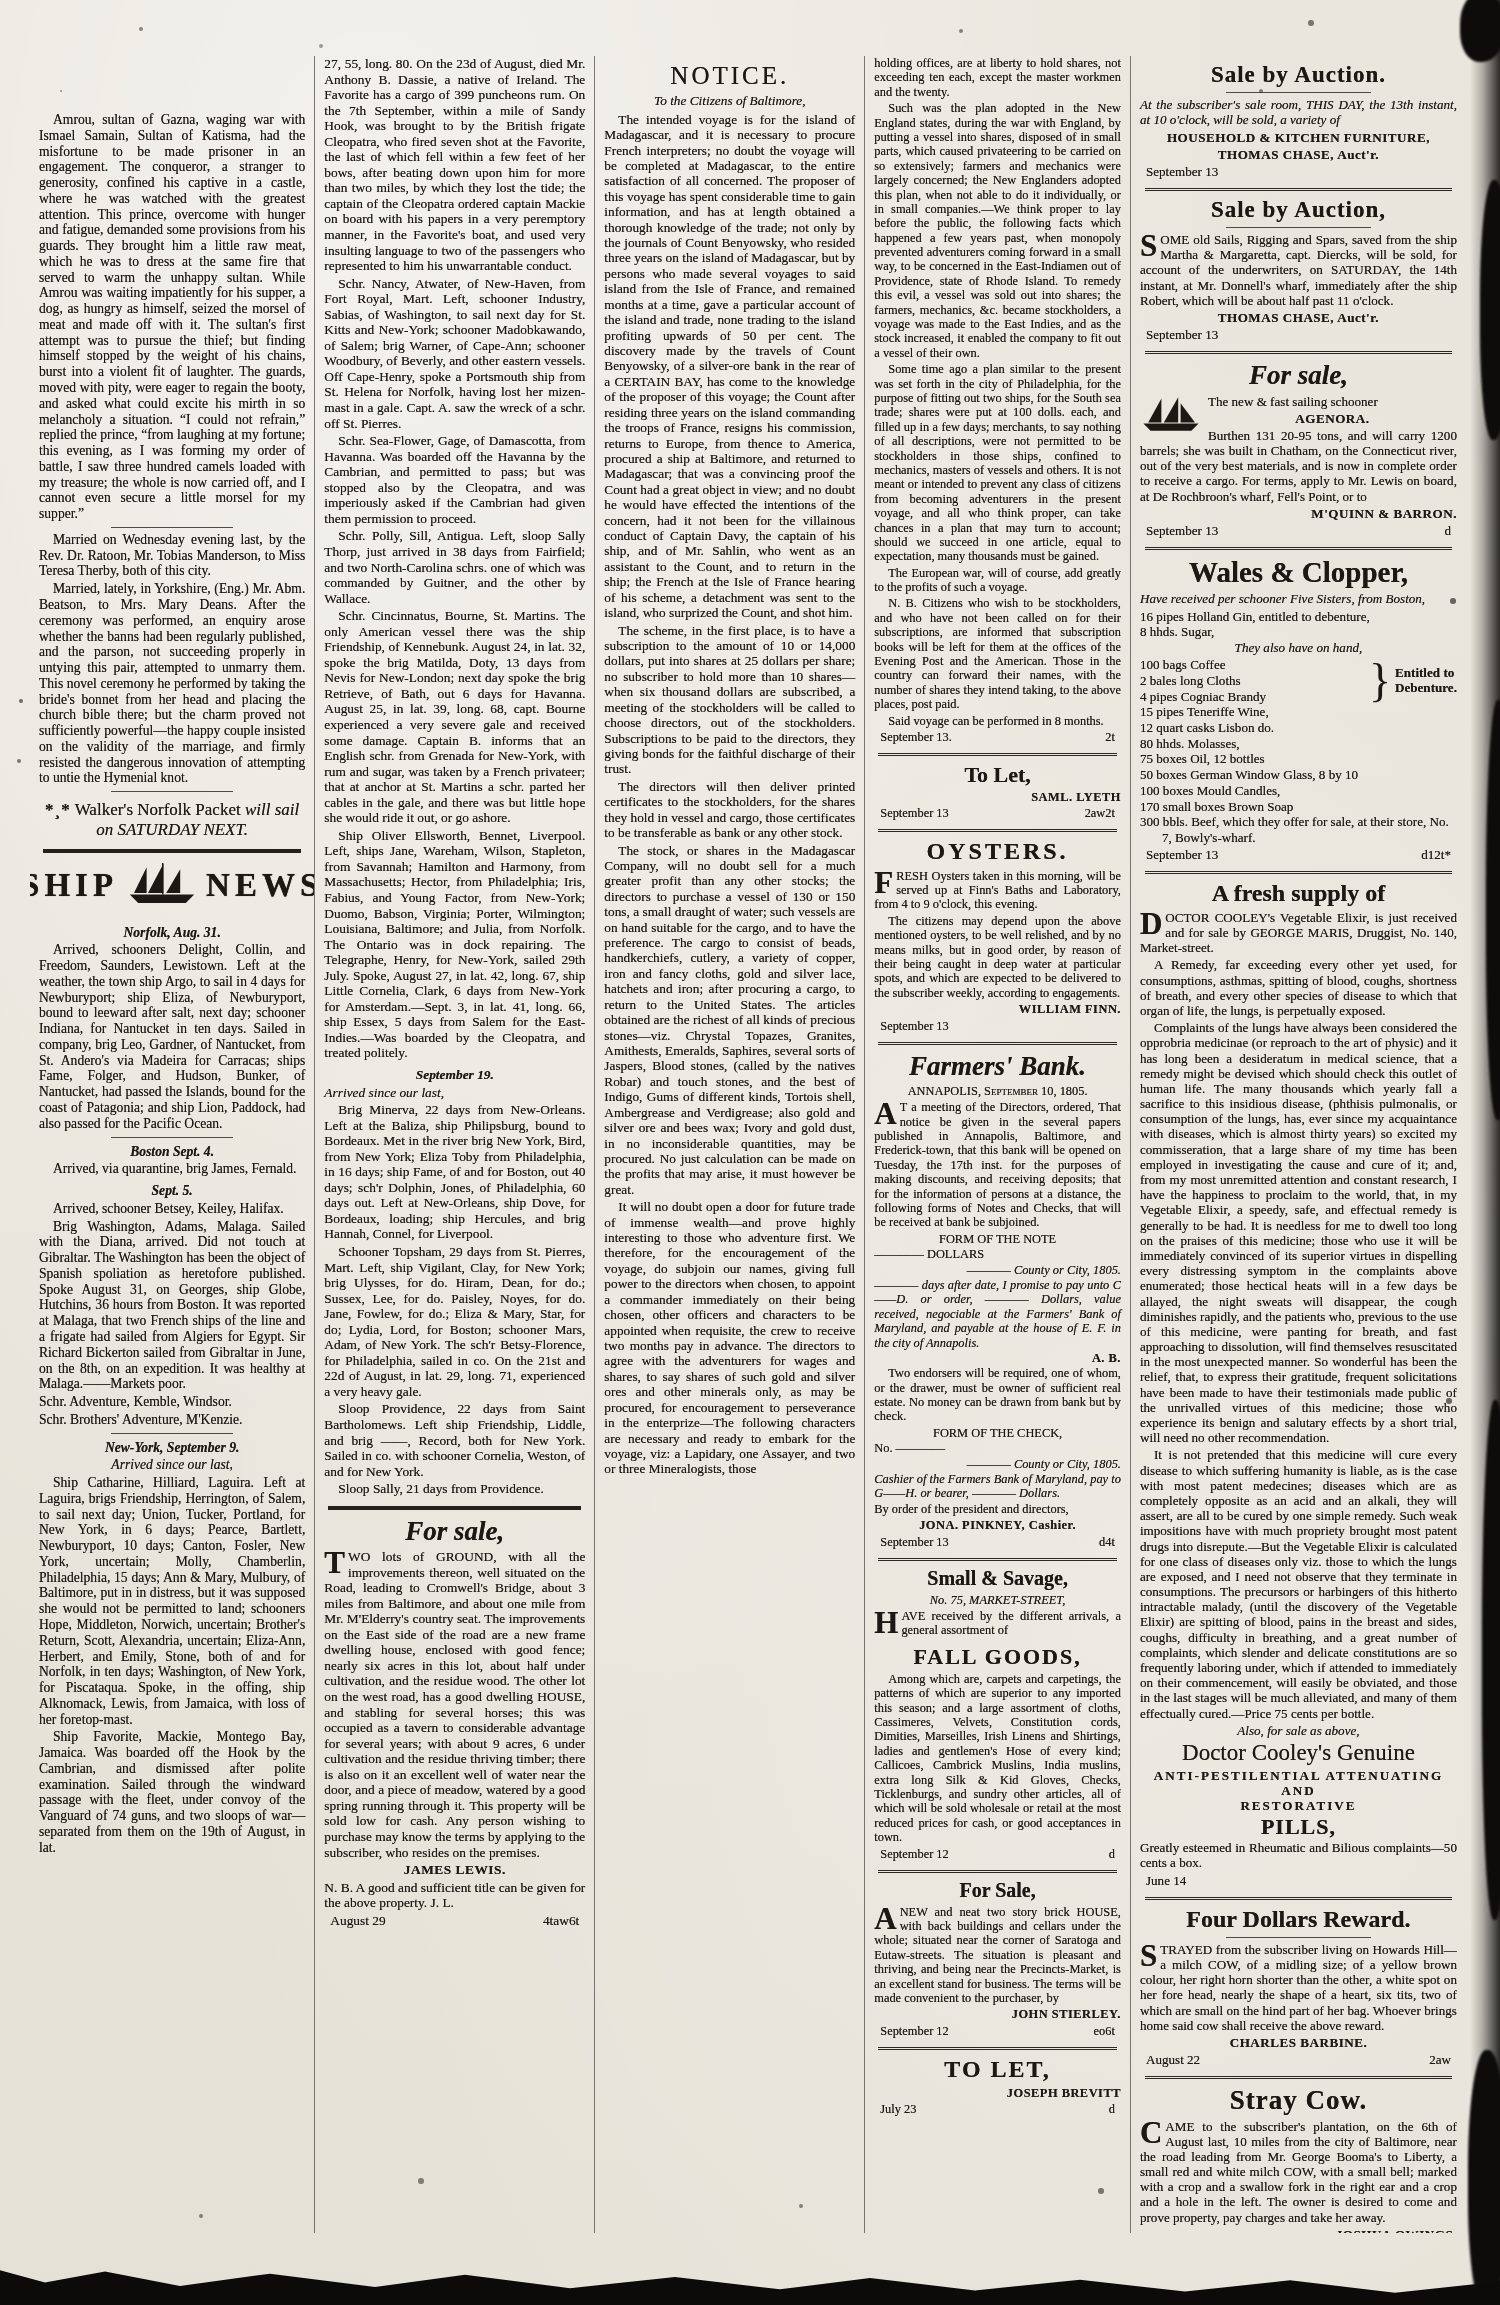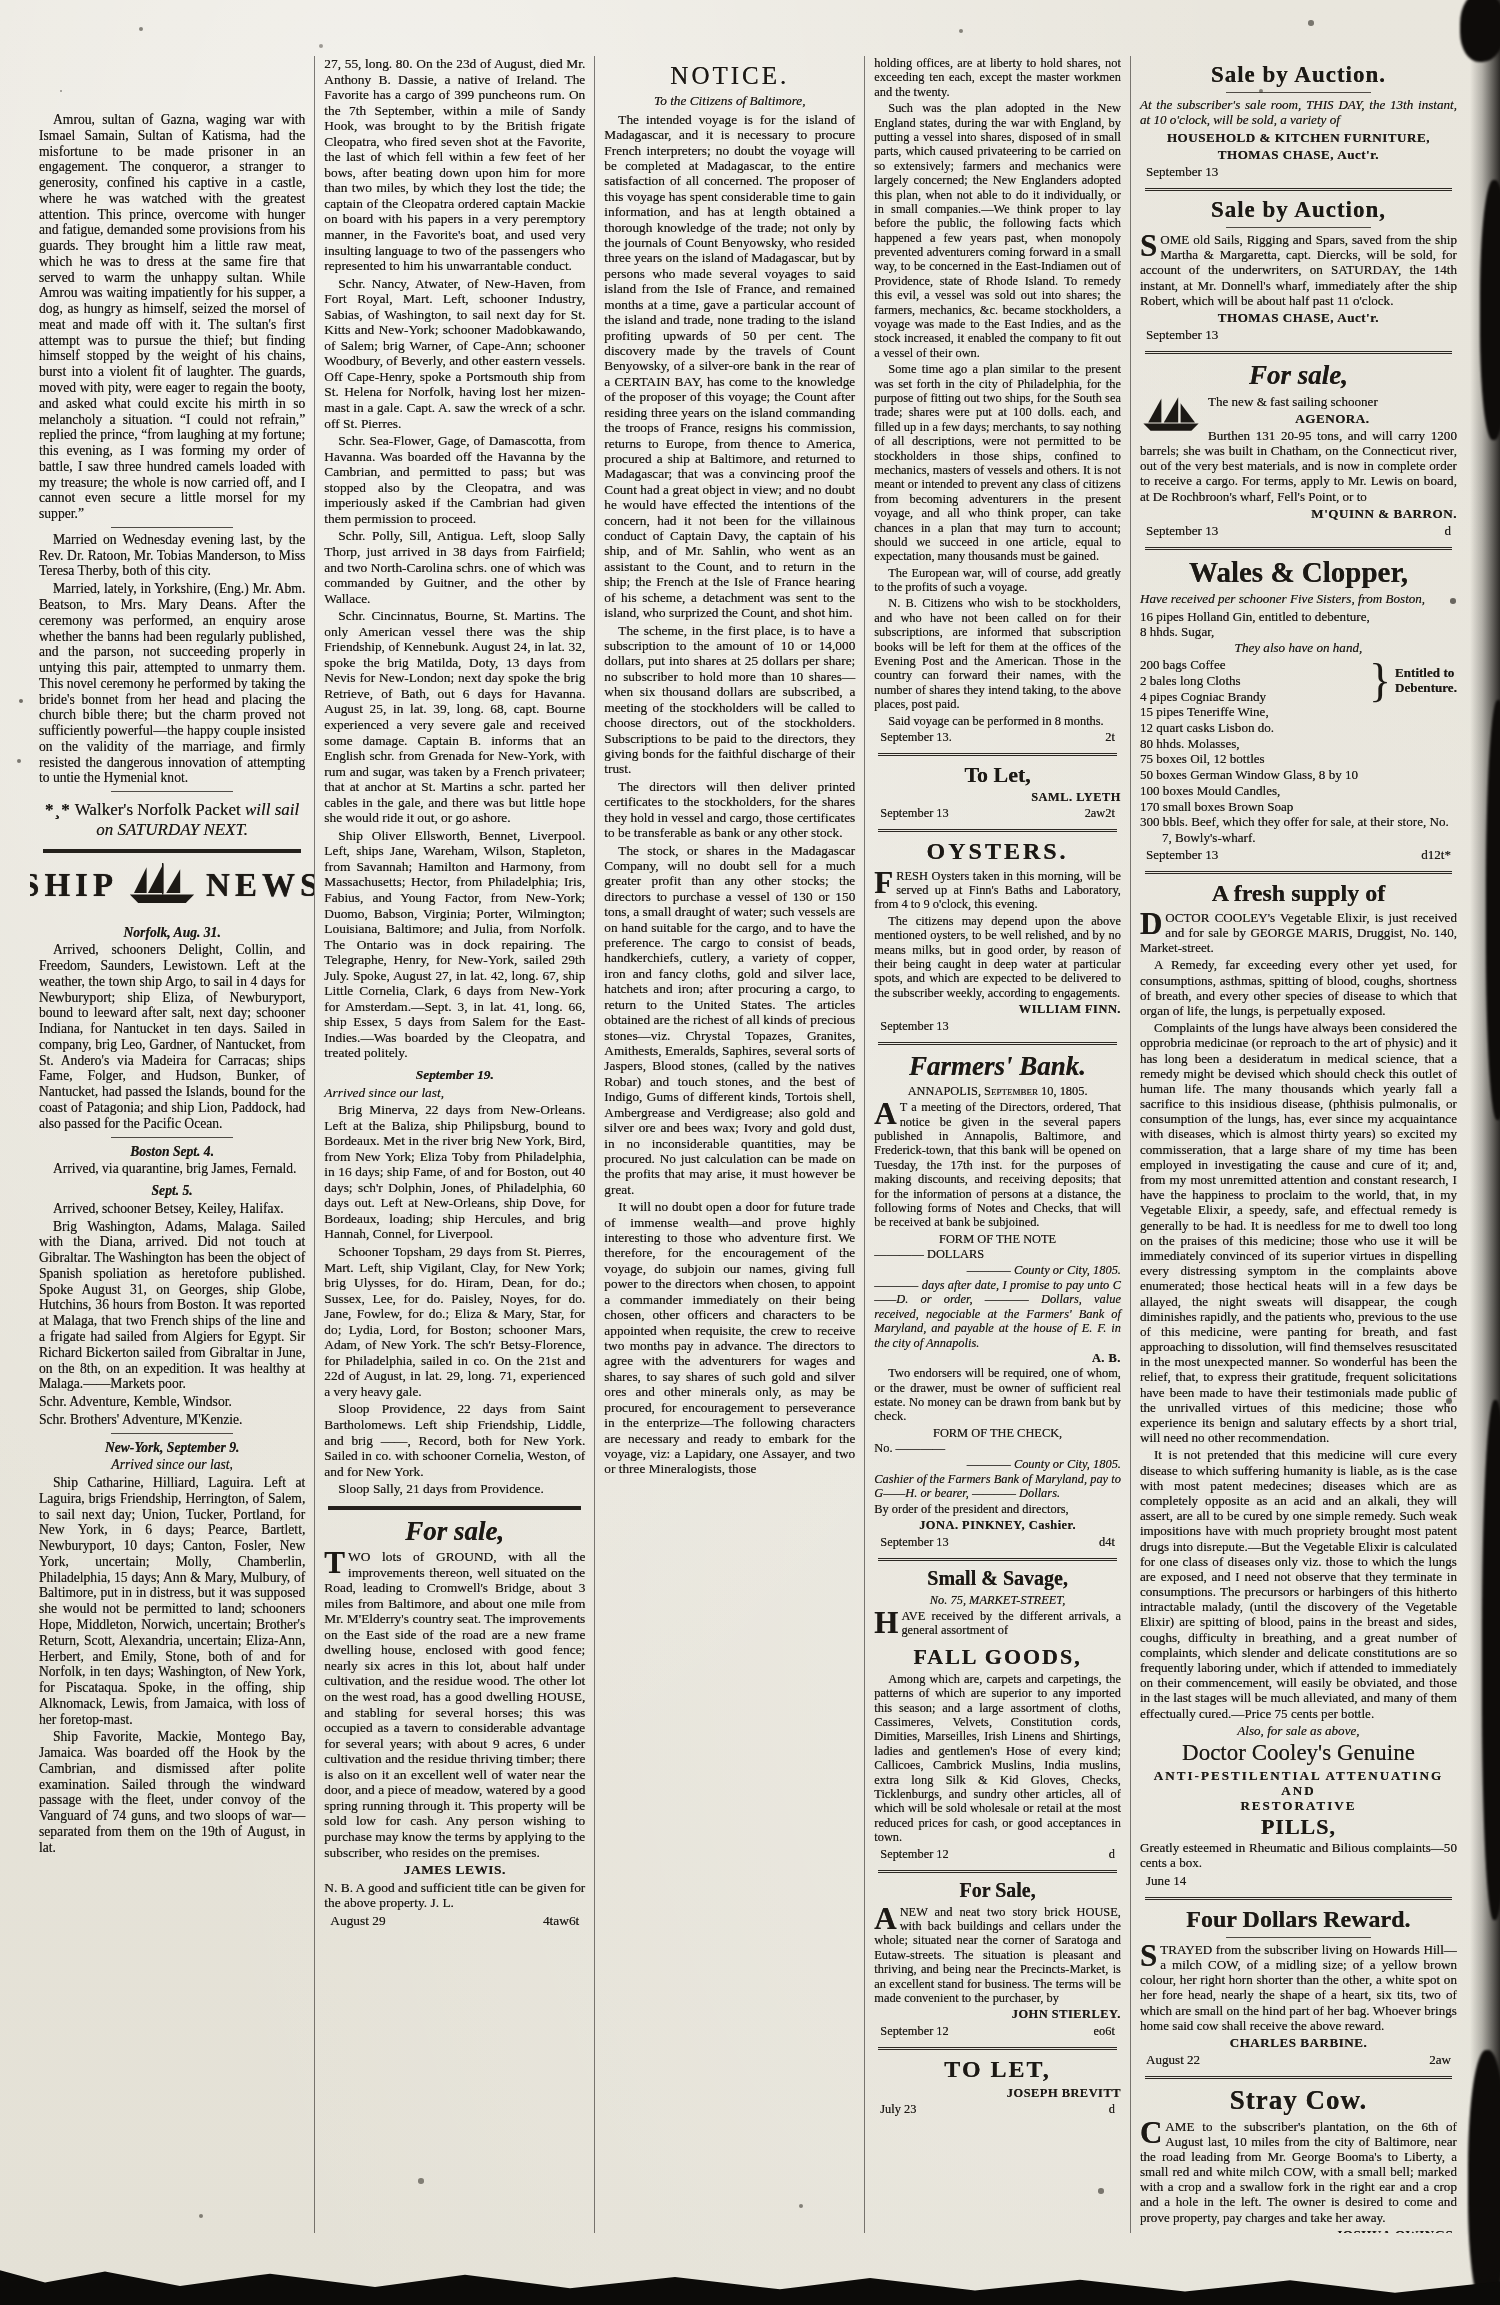--- a/index.html
+++ b/index.html
@@ -274,21 +274,21 @@
         <span>d</span>
       </div>
       <hr class="rule-full">
       <h2 class="hd hd-wales">Wales &amp; Clopper,</h2>
       <p class="i ni">Have received per schooner Five Sisters, from Boston,</p>
       <p class="list-item hang">16 pipes Holland Gin, entitled to debenture,</p>
       <p class="list-item hang">8 hhds. Sugar,</p>
       <p class="c i">They also have on hand,</p>
       <div class="brace-row">
         <div class="brace-list">
-          <div>200 bags Coffee</div>
+          <div>100 bags Coffee</div>
           <div>2 bales long Cloths</div>
           <div>4 pipes Cogniac Brandy</div>
         </div>
         <span class="brace-char">}</span>
         <div class="brace-label">
           <div>Entitled to</div>
           <div>Debenture.</div>
         </div>
       </div>
       <p class="list-item hang">15 pipes Teneriffe Wine,</p>

